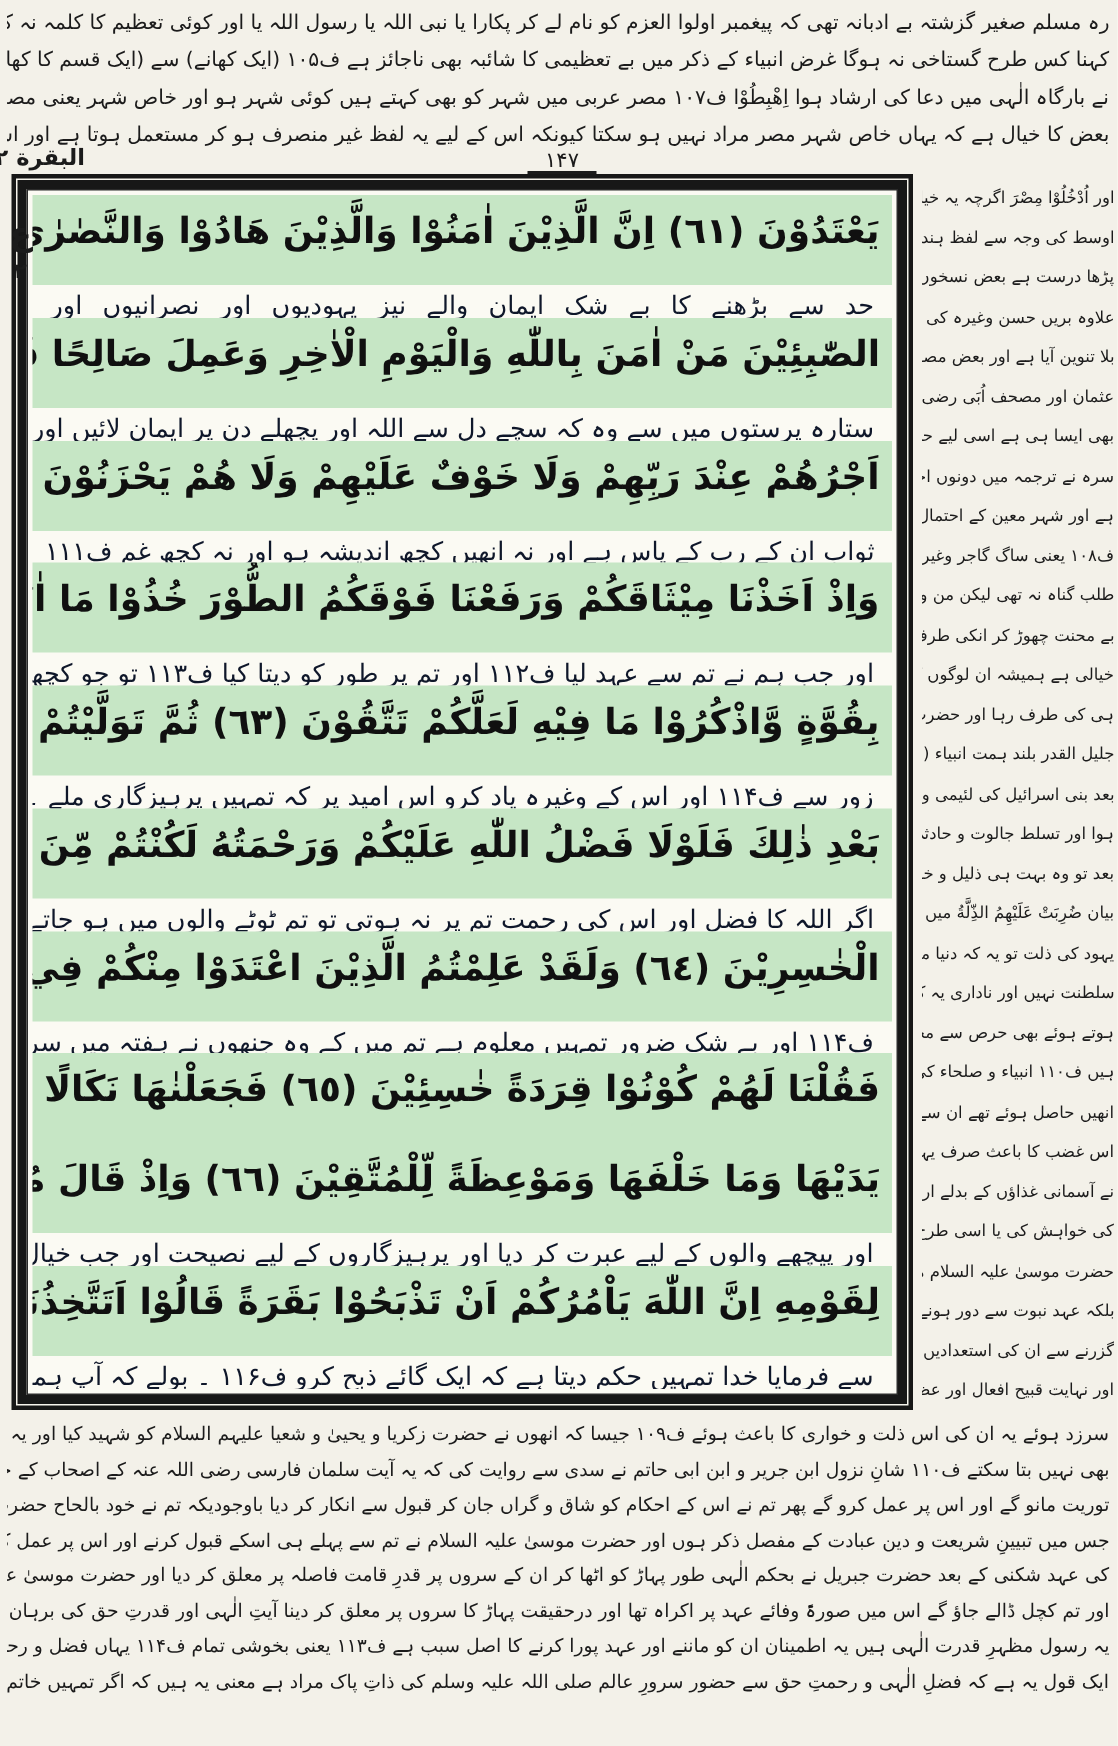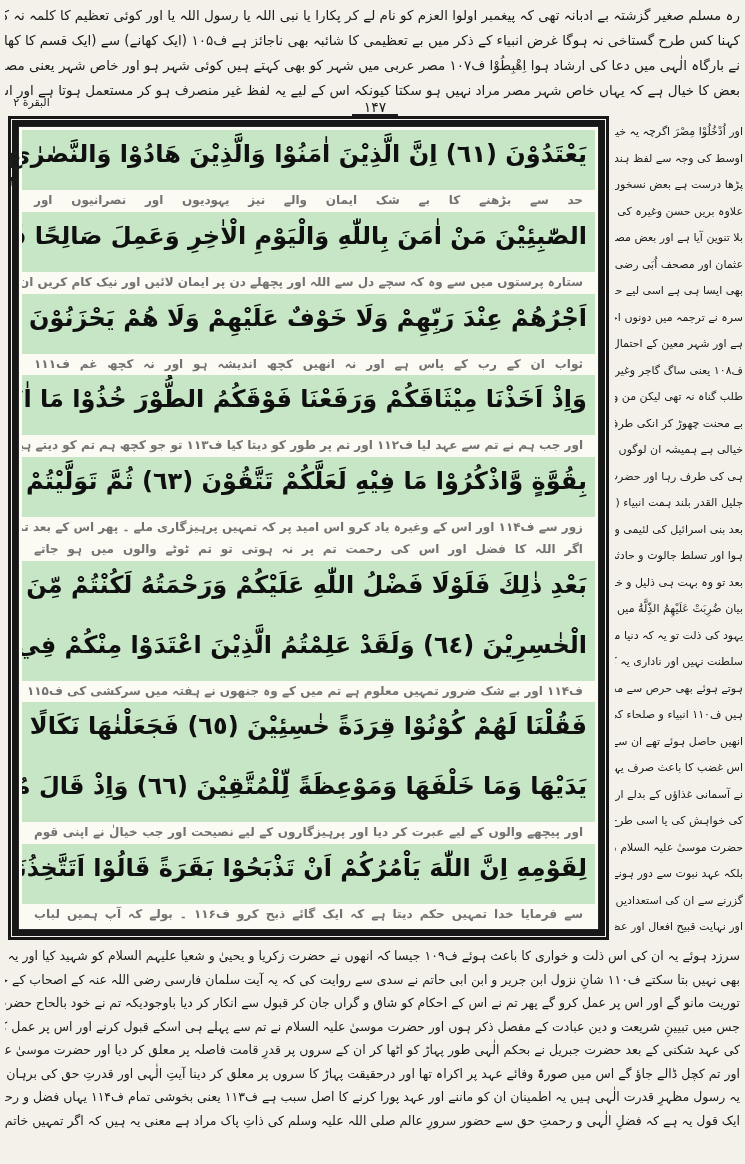--- a/index.html
+++ b/index.html
@@ -21,21 +21,21 @@
     text-align:justify; text-align-last:justify; overflow:hidden; white-space:nowrap;
     color:var(--ink);
   }
   .page-number{
     position:absolute; top:100px; left:352px; width:46px; height:16px;
     font-size:14px; text-align:center; line-height:14px;
     border-bottom:2px solid var(--ink);
   }
   .surah-label{
     position:absolute; top:96px; right:688px; left:6px; height:20px;
-    font-size:11px; font-weight:normal; text-align:center; white-space:nowrap;
+    font-size:15px; font-weight:bold; text-align:center; white-space:nowrap;
   }
 
   
   .main-box{
     position:absolute; top:116px; right:136px; left:8px; height:824px;
     background:var(--frame); padding:10px; 
   }
   .main-box::before{
     content:""; position:absolute; inset:3px; border:1.5px solid #f6f4ec; pointer-events:none;
   }
@@ -47,22 +47,22 @@
   }
   .row{direction:rtl; overflow:hidden; width:100%;}
   .row.arabic{
     flex:57 0 0; background:var(--highlight-green);
     font-size:24px; font-weight:bold; line-height:1.9;
     padding:2px 8px 4px; color:#101010;
     text-align:justify; text-align-last:justify; white-space:nowrap;
   }
   .row.urdu{
     flex:23 0 0; background:transparent;
-    font-size:12px; line-height:1.75; padding:0 12px; color:#737373;
-    text-align:justify; text-align-last:justify; white-space:nowrap;font-weight:bold;
+    font-size:17px; line-height:1.75; padding:0 12px; color:#0f172a;
+    text-align:justify; text-align-last:justify; white-space:nowrap;
   }
 
   
   .side-col{position:absolute; top:119px; right:2px; width:130px; height:822px; overflow:hidden; padding-left:2px;}
   .side-line{
     height:26.5px; line-height:26.5px; font-size:11px; direction:rtl;
     text-align:justify; text-align-last:justify; white-space:nowrap; overflow:hidden;
   }
 
   
@@ -101,22 +101,22 @@
         <div class="row arabic">يَعْتَدُوْنَ (٦١) اِنَّ الَّذِيْنَ اٰمَنُوْا وَالَّذِيْنَ هَادُوْا وَالنَّصٰرٰى وَ</div>
         <div class="row urdu">حد سے بڑھنے کا بے شک ایمان والے نیز یہودیوں اور نصرانیوں اور</div>
         <div class="row arabic">الصّٰبِئِيْنَ مَنْ اٰمَنَ بِاللّٰهِ وَالْيَوْمِ الْاٰخِرِ وَعَمِلَ صَالِحًا فَلَهُمْ</div>
         <div class="row urdu">ستارہ پرستوں میں سے وہ کہ سچے دل سے اللہ اور پچھلے دن پر ایمان لائیں اور نیک کام کریں ان کا</div>
         <div class="row arabic">اَجْرُهُمْ عِنْدَ رَبِّهِمْ وَلَا خَوْفٌ عَلَيْهِمْ وَلَا هُمْ يَحْزَنُوْنَ (٦٢)</div>
         <div class="row urdu">ثواب ان کے رب کے پاس ہے اور نہ انھیں کچھ اندیشہ ہو اور نہ کچھ غم ف۱۱۱</div>
         <div class="row arabic">وَاِذْ اَخَذْنَا مِيْثَاقَكُمْ وَرَفَعْنَا فَوْقَكُمُ الطُّوْرَ خُذُوْا مَا اٰتَيْنٰكُمْ</div>
         <div class="row urdu">اور جب ہم نے تم سے عہد لیا ف۱۱۲ اور تم پر طور کو دیتا کیا ف۱۱۳ تو جو کچھ ہم تم کو دیتے ہیں</div>
         <div class="row arabic">بِقُوَّةٍ وَّاذْكُرُوْا مَا فِيْهِ لَعَلَّكُمْ تَتَّقُوْنَ (٦٣) ثُمَّ تَوَلَّيْتُمْ مِّنْ</div>
         <div class="row urdu">زور سے ف۱۱۴ اور اس کے وغیرہ یاد کرو اس امید پر کہ تمہیں پرہیزگاری ملے ۔ پھر اس کے بعد تم پھر گئے تو</div>
+        <div class="row arabic">بَعْدِ ذٰلِكَ فَلَوْلَا فَضْلُ اللّٰهِ عَلَيْكُمْ وَرَحْمَتُهُ لَكُنْتُمْ مِّنَ</div>
         <div class="row urdu">اگر اللہ کا فضل اور اس کی رحمت تم پر نہ ہوتی تو تم ٹوٹے والوں میں ہو جاتے</div>
-        <div class="row arabic">بَعْدِ ذٰلِكَ فَلَوْلَا فَضْلُ اللّٰهِ عَلَيْكُمْ وَرَحْمَتُهُ لَكُنْتُمْ مِّنَ</div>
         <div class="row arabic">الْخٰسِرِيْنَ (٦٤) وَلَقَدْ عَلِمْتُمُ الَّذِيْنَ اعْتَدَوْا مِنْكُمْ فِي السَّبْتِ</div>
         <div class="row urdu">ف۱۱۴ اور بے شک ضرور تمہیں معلوم ہے تم میں کے وہ جنھوں نے ہفتہ میں سرکشی کی ف۱۱۵</div>
         <div class="row arabic">فَقُلْنَا لَهُمْ كُوْنُوْا قِرَدَةً خٰسِئِيْنَ (٦٥) فَجَعَلْنٰهَا نَكَالًا لِّمَا بَيْنَ</div>
         <div class="row arabic">يَدَيْهَا وَمَا خَلْفَهَا وَمَوْعِظَةً لِّلْمُتَّقِيْنَ (٦٦) وَاِذْ قَالَ مُوْسٰى</div>
         <div class="row urdu">اور پیچھے والوں کے لیے عبرت کر دیا اور پرہیزگاروں کے لیے نصیحت اور جب خیالٰ نے اپنی قوم</div>
         <div class="row arabic">لِقَوْمِهِ اِنَّ اللّٰهَ يَاْمُرُكُمْ اَنْ تَذْبَحُوْا بَقَرَةً قَالُوْا اَتَتَّخِذُنَا</div>
         <div class="row urdu">سے فرمایا خدا تمہیں حکم دیتا ہے کہ ایک گائے ذبح کرو ف۱۱۶ ۔ بولے کہ آپ ہمیں لباب</div>
       </div>
   </div>
 

